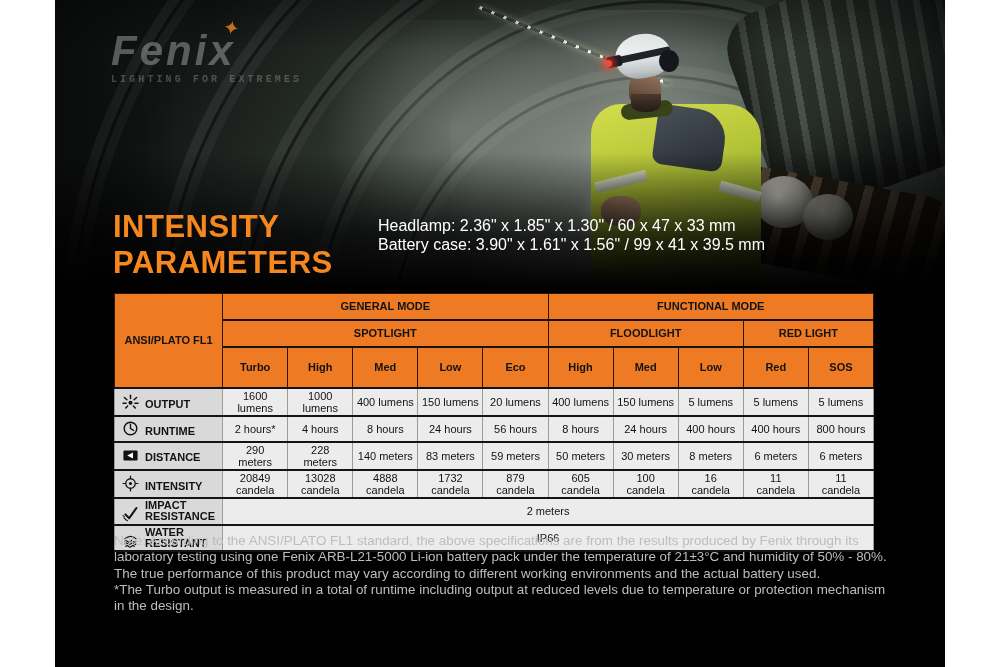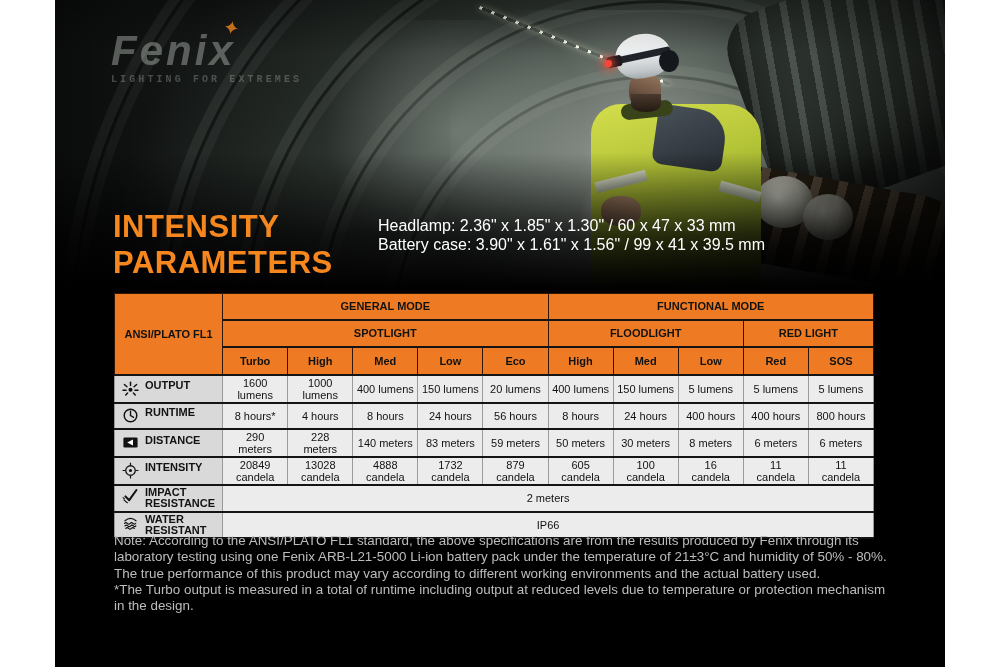--- a/index.html
+++ b/index.html
@@ -83,21 +83,21 @@
 
   
   .spec-table{position:absolute;left:59px;top:293px;width:760px;border-collapse:collapse;table-layout:fixed;}
   .spec-table td,.spec-table th{border:1px solid #9a9a9a;font-size:11px;color:#121212;
         text-align:center;vertical-align:middle;padding:1px 0;line-height:12px;overflow:hidden;}
   .spec-table tr{border-bottom:2px solid #141414;}
   .hdr{background:#ee7b23;font-weight:bold;font-size:12px;border:1px solid rgba(95,42,4,0.5) !important;}
   .lvl{background:#ee7b23;font-weight:bold;font-size:11.5px;border:1px solid rgba(95,42,4,0.5) !important;}
   .corner{background:#ee7b23;font-weight:bold;font-size:12px;border:1px solid rgba(95,42,4,0.5) !important;}
   .lblcell{background:#d9d9d9;text-align:left !important;}
-  .lbl{display:flex;align-items:flex-start;gap:6px;padding-left:7px;font-weight:bold;font-size:11px;
+  .lbl{display:flex;align-items:flex-end;gap:6px;padding-left:7px;font-weight:bold;font-size:11px;
        line-height:11px;white-space:pre-line;text-align:left;}
   .lbl svg{flex:0 0 auto;}
   .val{background:#ececec;white-space:pre-line;}
   .spanval{background:#ececec;}
 
   
   .notes{position:absolute;left:59px;top:533px;width:779px;color:#bdbdbd;font-size:13.4px;line-height:16.3px;}
   .notes p{margin:0;}
 </style>
 </head>
@@ -173,21 +173,21 @@
           <tr style="height:26px;">
         <td class="corner" rowspan="3">ANSI/PLATO FL1</td>
         <td class="hdr" colspan="5">GENERAL MODE</td>
         <td class="hdr" colspan="5">FUNCTIONAL MODE</td>
       </tr>
       <tr style="height:27px;">
         <td class="hdr" colspan="5">SPOTLIGHT</td>
         <td class="hdr" colspan="3">FLOODLIGHT</td>
         <td class="hdr" colspan="2">RED LIGHT</td>
       </tr>
-      <tr style="height:28px;">
+      <tr style="height:41px;">
         <td class="lvl">Turbo</td>
         <td class="lvl">High</td>
         <td class="lvl">Med</td>
         <td class="lvl">Low</td>
         <td class="lvl">Eco</td>
         <td class="lvl">High</td>
         <td class="lvl">Med</td>
         <td class="lvl">Low</td>
         <td class="lvl">Red</td>
         <td class="lvl">SOS</td>
@@ -231,21 +231,21 @@
             <svg width="17" height="17" viewBox="0 0 20 20">
               <circle cx="10" cy="10" r="7.4" fill="none" stroke="#111" stroke-width="1.7"></circle>
               <g stroke="#111" stroke-width="1.6" stroke-linecap="round">
                 <line x1="10" y1="10" x2="10" y2="4.8"></line>
                     <line x1="10" y1="10" x2="13.6" y2="12.2"></line>
               </g>
             </svg>
             <span>RUNTIME</span>
           </div>
         </td>
-        <td class="val">8 hours*</td>
+        <td class="val">2 hours*</td>
         <td class="val">4 hours</td>
         <td class="val">8 hours</td>
         <td class="val">24 hours</td>
         <td class="val">56 hours</td>
         <td class="val">8 hours</td>
         <td class="val">24 hours</td>
         <td class="val">400 hours</td>
         <td class="val">400 hours</td>
         <td class="val">800 hours</td>
       </tr>

